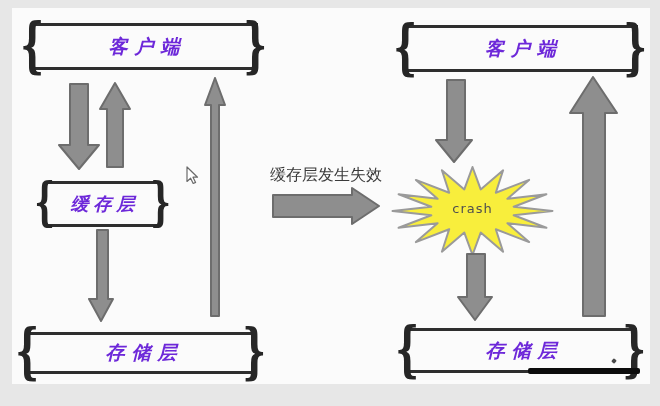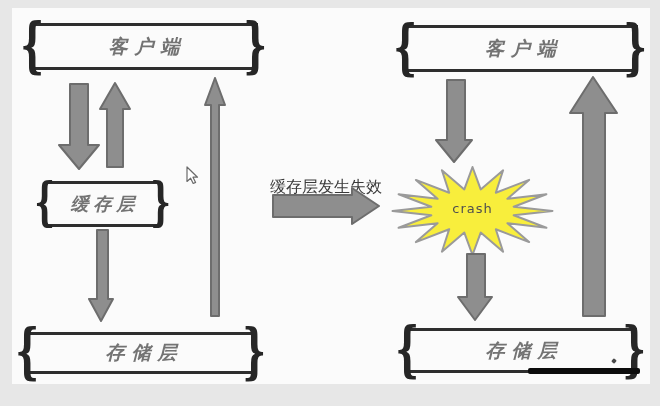--- a/index.html
+++ b/index.html
@@ -9,37 +9,37 @@
     font-family:"DejaVu Sans","Liberation Sans",sans-serif;
   }
   .panel { position:absolute; left:12px; top:8px; width:638px; height:376px;
     background:var(--panel-bg,#fbfbfb); }
   .hand-box { position:absolute;
     border-top:3px solid var(--box-border,#2e2e2e);
     border-bottom:3px solid var(--box-border,#2e2e2e);
     display:flex; align-items:center; justify-content:center; }
   .box-label { font-family:"DejaVu Serif","Liberation Serif",serif;
     font-style:italic; font-weight:bold; font-size:19px;
-    letter-spacing:7px; padding-left:7px; color:#737373; white-space:nowrap; }
+    letter-spacing:7px; padding-left:7px; color:#6d28d9; white-space:nowrap; }
   .brace { position:absolute; top:50%;
     font-family:"DejaVu Serif","Liberation Serif",serif; font-weight:bold;
     font-size:60px; color:#262626; line-height:1;
     transform:translateY(-53%) scaleX(.62); }
   .brace.l { left:-17px; } .brace.r { right:-17px; }
   .arrow { position:absolute; }
   .arrow polygon { fill:var(--arrow-fill,#8e8e8e);
     stroke:var(--arrow-stroke,#6d6d6d); stroke-width:2; stroke-linejoin:round; }
   .star-svg { position:absolute; }
   .star-svg polygon { fill:var(--star-fill,#f8ee3c);
     stroke:var(--star-stroke,#9a9a9a); stroke-width:2; stroke-linejoin:round; }
   .crash-label { position:absolute; display:flex; align-items:center;
     justify-content:center; color:var(--crash-text,#4f4f4f);
     font-size:13px; letter-spacing:1px; }
   .transition-label { position:absolute; font-size:16px; color:#3a3a3a;
-    text-align:center; font-weight:500; white-space:nowrap;margin-top:12px; }
+    text-align:center; font-weight:500; white-space:nowrap; }
   .thick-stroke { position:absolute; background:#0c0c0c; border-radius:2px; }
   .artifact-mark { position:absolute; width:4px; height:4px;
     background:#4a4a4a; border-radius:1px; transform:rotate(40deg); }
   .cursor { position:absolute; }
 </style>
 </head>
 <body>
 
 <div class="stage">
   <div class="panel"></div>

